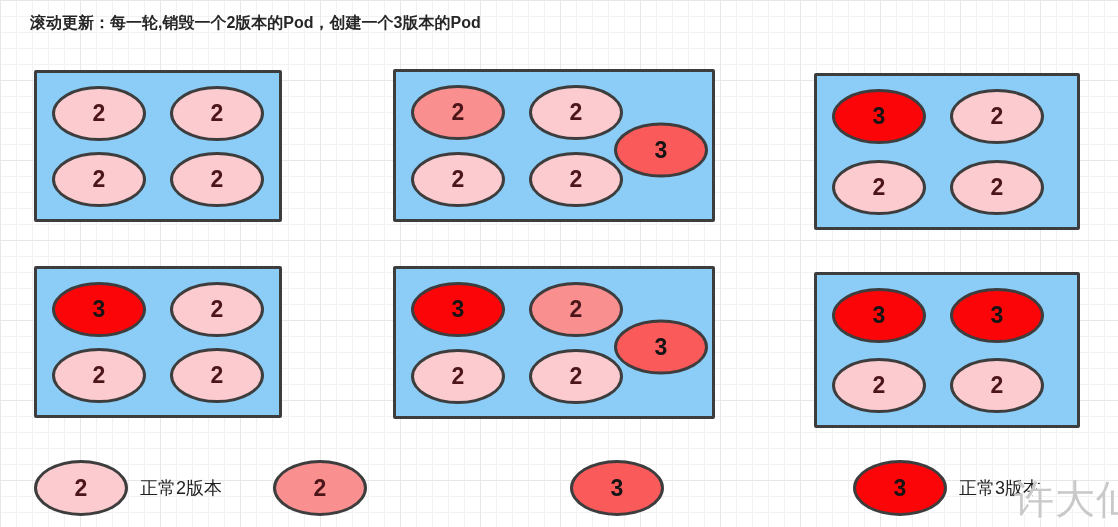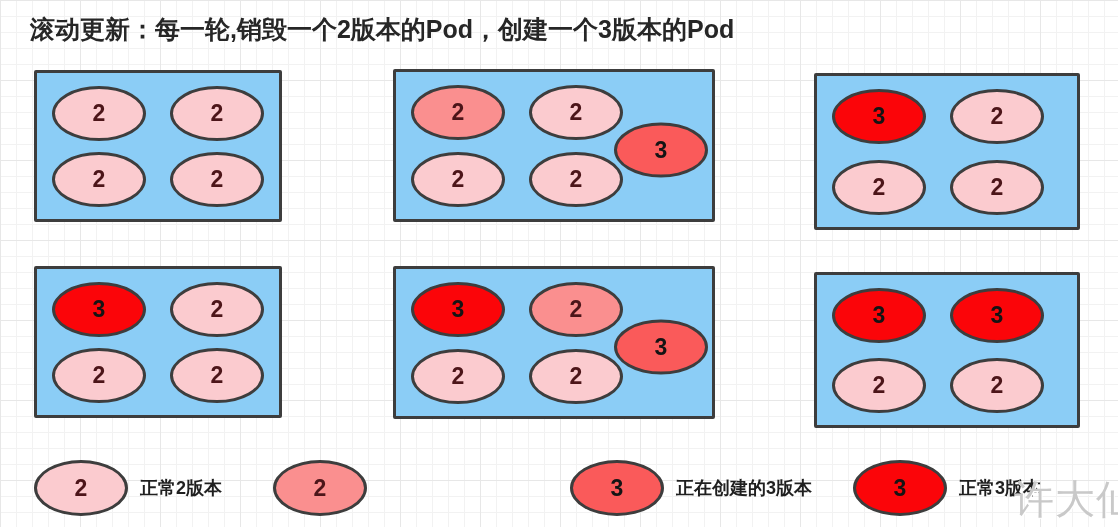--- a/index.html
+++ b/index.html
@@ -15,21 +15,21 @@
     background-color: #ffffff;
     background-image:
       linear-gradient(to right, var(--grid-major) 1px, transparent 1px),
       linear-gradient(to bottom, var(--grid-major) 1px, transparent 1px),
       linear-gradient(to right, var(--grid-minor) 1px, transparent 1px),
       linear-gradient(to bottom, var(--grid-minor) 1px, transparent 1px);
     background-size: 80px 80px, 80px 80px, 16px 16px, 16px 16px;
   }
   .title {
     position: absolute; left: 30px; top: 13px;
-    font-size: 25px; font-weight: bold;
+    font-size: 16px; font-weight: bold;
     color: var(--title-text);
     white-space: nowrap;
   }
   .panel {
     position: absolute;
     box-sizing: border-box;
     background: var(--panel-fill);
     border: 3px solid var(--panel-border);
     border-radius: 2px;
   }
@@ -60,21 +60,21 @@
   .legend-item {
     position: absolute; top: 460px;
     display: flex; align-items: center; gap: 12px;
   }
   .legend-item .pod { width: 94px; height: 56px; flex: 0 0 auto; }
   .li-1 { left: 34px; }
   .li-2 { left: 273px; }
   .li-3 { left: 570px; }
   .li-4 { left: 853px; }
   .legend-text {
-    font-size: 18px; font-weight: bold;
+    font-size: 18px; font-weight: normal;
     color: var(--legend-text);
     white-space: nowrap;
   }
   .watermark {
     position: absolute; left: 1014px; top: 472px;
     font-size: 40px; color: var(--watermark-text);
     white-space: nowrap;
     text-shadow: 1px 1px 0 #ffffff;
     letter-spacing: 1px;
   }
@@ -190,21 +190,20 @@
   </div>
   <div class="legend-item li-2">
     <div class="pod" data-type="destroying_v2">
         <span>2</span>
       </div>
   </div>
   <div class="legend-item li-3">
     <div class="pod" data-type="creating_v3">
         <span>3</span>
       </div>
-    <div class="legend-text">正在创建的3版本</div>
   </div>
   <div class="legend-item li-4">
     <div class="pod" data-type="normal_v3">
         <span>3</span>
       </div>
     <div class="legend-text">正常3版本</div>
   </div>
 
   <div class="watermark">许大仙</div>
 

